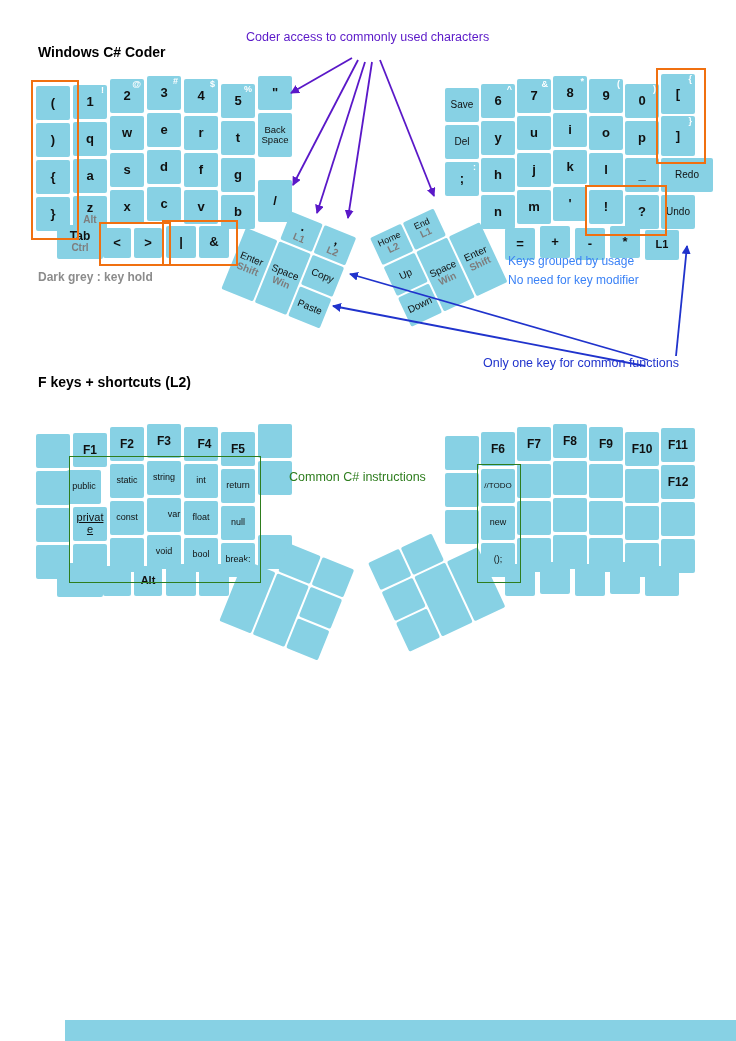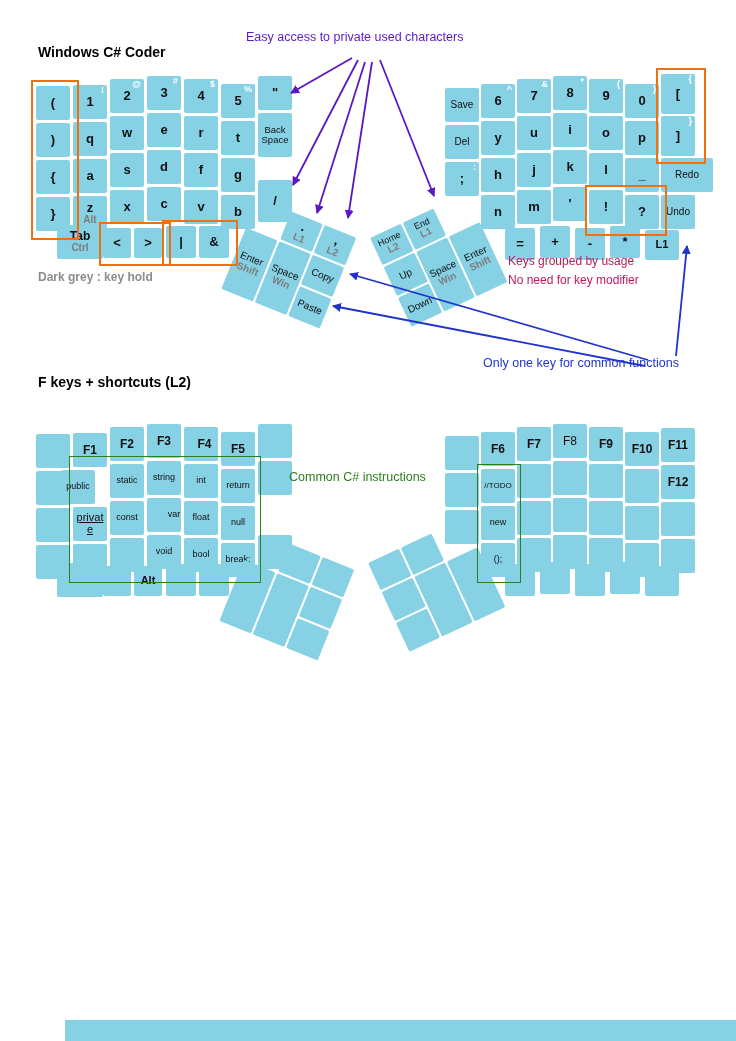--- a/index.html
+++ b/index.html
@@ -10,21 +10,21 @@
   .klabel{display:block;word-wrap:break-word;max-width:100%;}
   .ksub.hold{color:#7d7d7d;font-weight:bold;font-size:10px;display:block;}
   .ksub.shift{position:absolute;top:1px;right:3px;color:#ffffff;font-weight:bold;font-size:9px;}
   .cluster{position:absolute;width:0;height:0;transform-origin:0 0;z-index:1;}
   .hl{position:absolute;border:2.5px solid #f07010;background:transparent;z-index:11;}
   .hl.green{border:1.5px solid #2e7d1e;}
   .title{position:absolute;font-size:14px;font-weight:bold;color:#000;white-space:nowrap;z-index:5;}
   .ann{position:absolute;white-space:nowrap;z-index:5;font-size:12.5px;}
   .ann.purple{color:#5a18c8;}
   .ann.grey{color:#8c8c8c;font-weight:bold;font-size:12px;}
-  .ann.orange{color:#be185d;font-size:12px;}
+  .ann.orange{color:#3b82f6;font-size:12px;}
   .ann.blue{color:#2033cc;}
   .ann.green{color:#2e7d1e;}
   #arrows{position:absolute;left:0;top:0;z-index:10;pointer-events:none;}
   #bottom-bar{position:absolute;left:65px;top:1020px;width:671px;height:21px;background:#87d1e4;z-index:1;}
 </style>
 </head>
 <body>
 
 <div id="canvas">
 
@@ -43,21 +43,21 @@
       <line x1="372" y1="62" x2="348" y2="218" stroke="#5a18c8" stroke-width="1.8" marker-end="url(#ah-purple)"></line>
       <line x1="380" y1="60" x2="434" y2="196" stroke="#5a18c8" stroke-width="1.8" marker-end="url(#ah-purple)"></line>
       <line x1="648" y1="360" x2="350" y2="274" stroke="#2033cc" stroke-width="1.8" marker-end="url(#ah-blue)"></line>
       <line x1="645" y1="366" x2="333" y2="306" stroke="#2033cc" stroke-width="1.8" marker-end="url(#ah-blue)"></line>
       <line x1="676" y1="356" x2="687" y2="246" stroke="#2033cc" stroke-width="1.8" marker-end="url(#ah-blue)"></line>
     </svg>
 
   <div class="title" style="left:38px;top:44px">Windows C# Coder</div>
   <div class="title" style="left:38px;top:374px">F keys + shortcuts (L2)</div>
 
-  <div class="ann purple" style="left:246px;top:30px">Easy access to private used characters</div>
+  <div class="ann purple" style="left:246px;top:30px">Coder access to commonly used characters</div>
   <div class="ann grey" style="left:38px;top:270px">Dark grey : key hold</div>
   <div class="ann orange" style="left:508px;top:254px">Keys grouped by usage</div>
   <div class="ann orange" style="left:508px;top:273px">No need for key modifier</div>
   <div class="ann blue" style="left:483px;top:356px">Only one key for common functions</div>
   <div class="ann green" style="left:289px;top:470px">Common C# instructions</div>
 
   <div id="bottom-bar"></div>
 <div class="key" style="left: 36px; top: 86px; width: 34px; height: 34px;">
       <span class="klabel" style="font-size: 13px; font-weight: bold;">(</span>
     </div>
@@ -324,21 +324,21 @@
       <span class="klabel" style="font-size: 12px; font-weight: bold;">F3</span>
     </div>
     <div class="key" style="left: 184px; top: 427px; width: 34px; height: 34px; padding-left: 8px;">
       <span class="klabel" style="font-size: 12px; font-weight: bold;">F4</span>
     </div>
     <div class="key" style="left: 221px; top: 432px; width: 34px; height: 34px;">
       <span class="klabel" style="font-size: 12px; font-weight: bold;">F5</span>
     </div>
     <div class="key" style="left: 258px; top: 424px; width: 34px; height: 34px;"></div>
     <div class="key" style="left: 36px; top: 471px; width: 34px; height: 34px;"></div>
-    <div class="key" style="left: 61px; top: 470px; width: 34px; height: 34px;">
+    <div class="key" style="left: 67px; top: 470px; width: 34px; height: 34px;">
       <span class="klabel" style="font-size: 9px; font-weight: normal;">public</span>
     </div>
     <div class="key" style="left: 110px; top: 464px; width: 34px; height: 34px;">
       <span class="klabel" style="font-size: 9px; font-weight: normal;">static</span>
     </div>
     <div class="key" style="left: 147px; top: 461px; width: 34px; height: 34px;">
       <span class="klabel" style="font-size: 9px; font-weight: normal;">string</span>
     </div>
     <div class="key" style="left: 184px; top: 464px; width: 34px; height: 34px;">
       <span class="klabel" style="font-size: 9px; font-weight: normal;">int</span>
@@ -384,21 +384,21 @@
     <div class="key" style="left: 166px; top: 564px; width: 30px; height: 32px;"></div>
     <div class="key" style="left: 199px; top: 564px; width: 30px; height: 32px;"></div>
     <div class="key" style="left: 445px; top: 436px; width: 34px; height: 34px;"></div>
     <div class="key" style="left: 481px; top: 432px; width: 34px; height: 34px;">
       <span class="klabel" style="font-size: 12px; font-weight: bold;">F6</span>
     </div>
     <div class="key" style="left: 517px; top: 427px; width: 34px; height: 34px;">
       <span class="klabel" style="font-size: 12px; font-weight: bold;">F7</span>
     </div>
     <div class="key" style="left: 553px; top: 424px; width: 34px; height: 34px;">
-      <span class="klabel" style="font-size: 12px; font-weight: normal;">F8</span>
+      <span class="klabel" style="font-size: 12px; font-weight: bold;">F8</span>
     </div>
     <div class="key" style="left: 589px; top: 427px; width: 34px; height: 34px;">
       <span class="klabel" style="font-size: 12px; font-weight: bold;">F9</span>
     </div>
     <div class="key" style="left: 625px; top: 432px; width: 34px; height: 34px;">
       <span class="klabel" style="font-size: 12px; font-weight: bold;">F10</span>
     </div>
     <div class="key" style="left: 661px; top: 428px; width: 34px; height: 34px;">
       <span class="klabel" style="font-size: 12px; font-weight: bold;">F11</span>
     </div>

